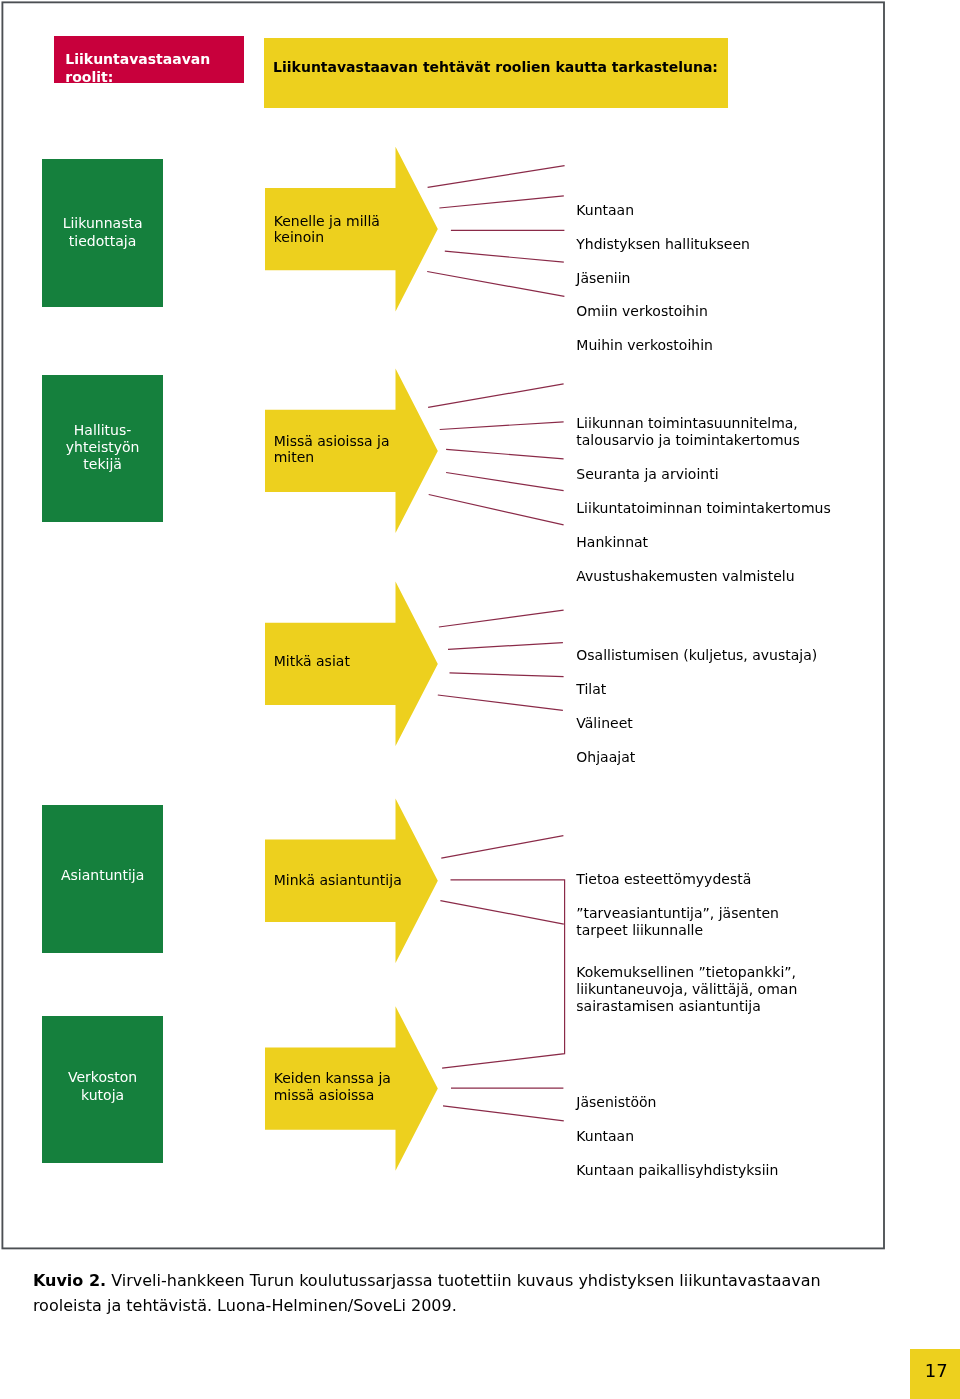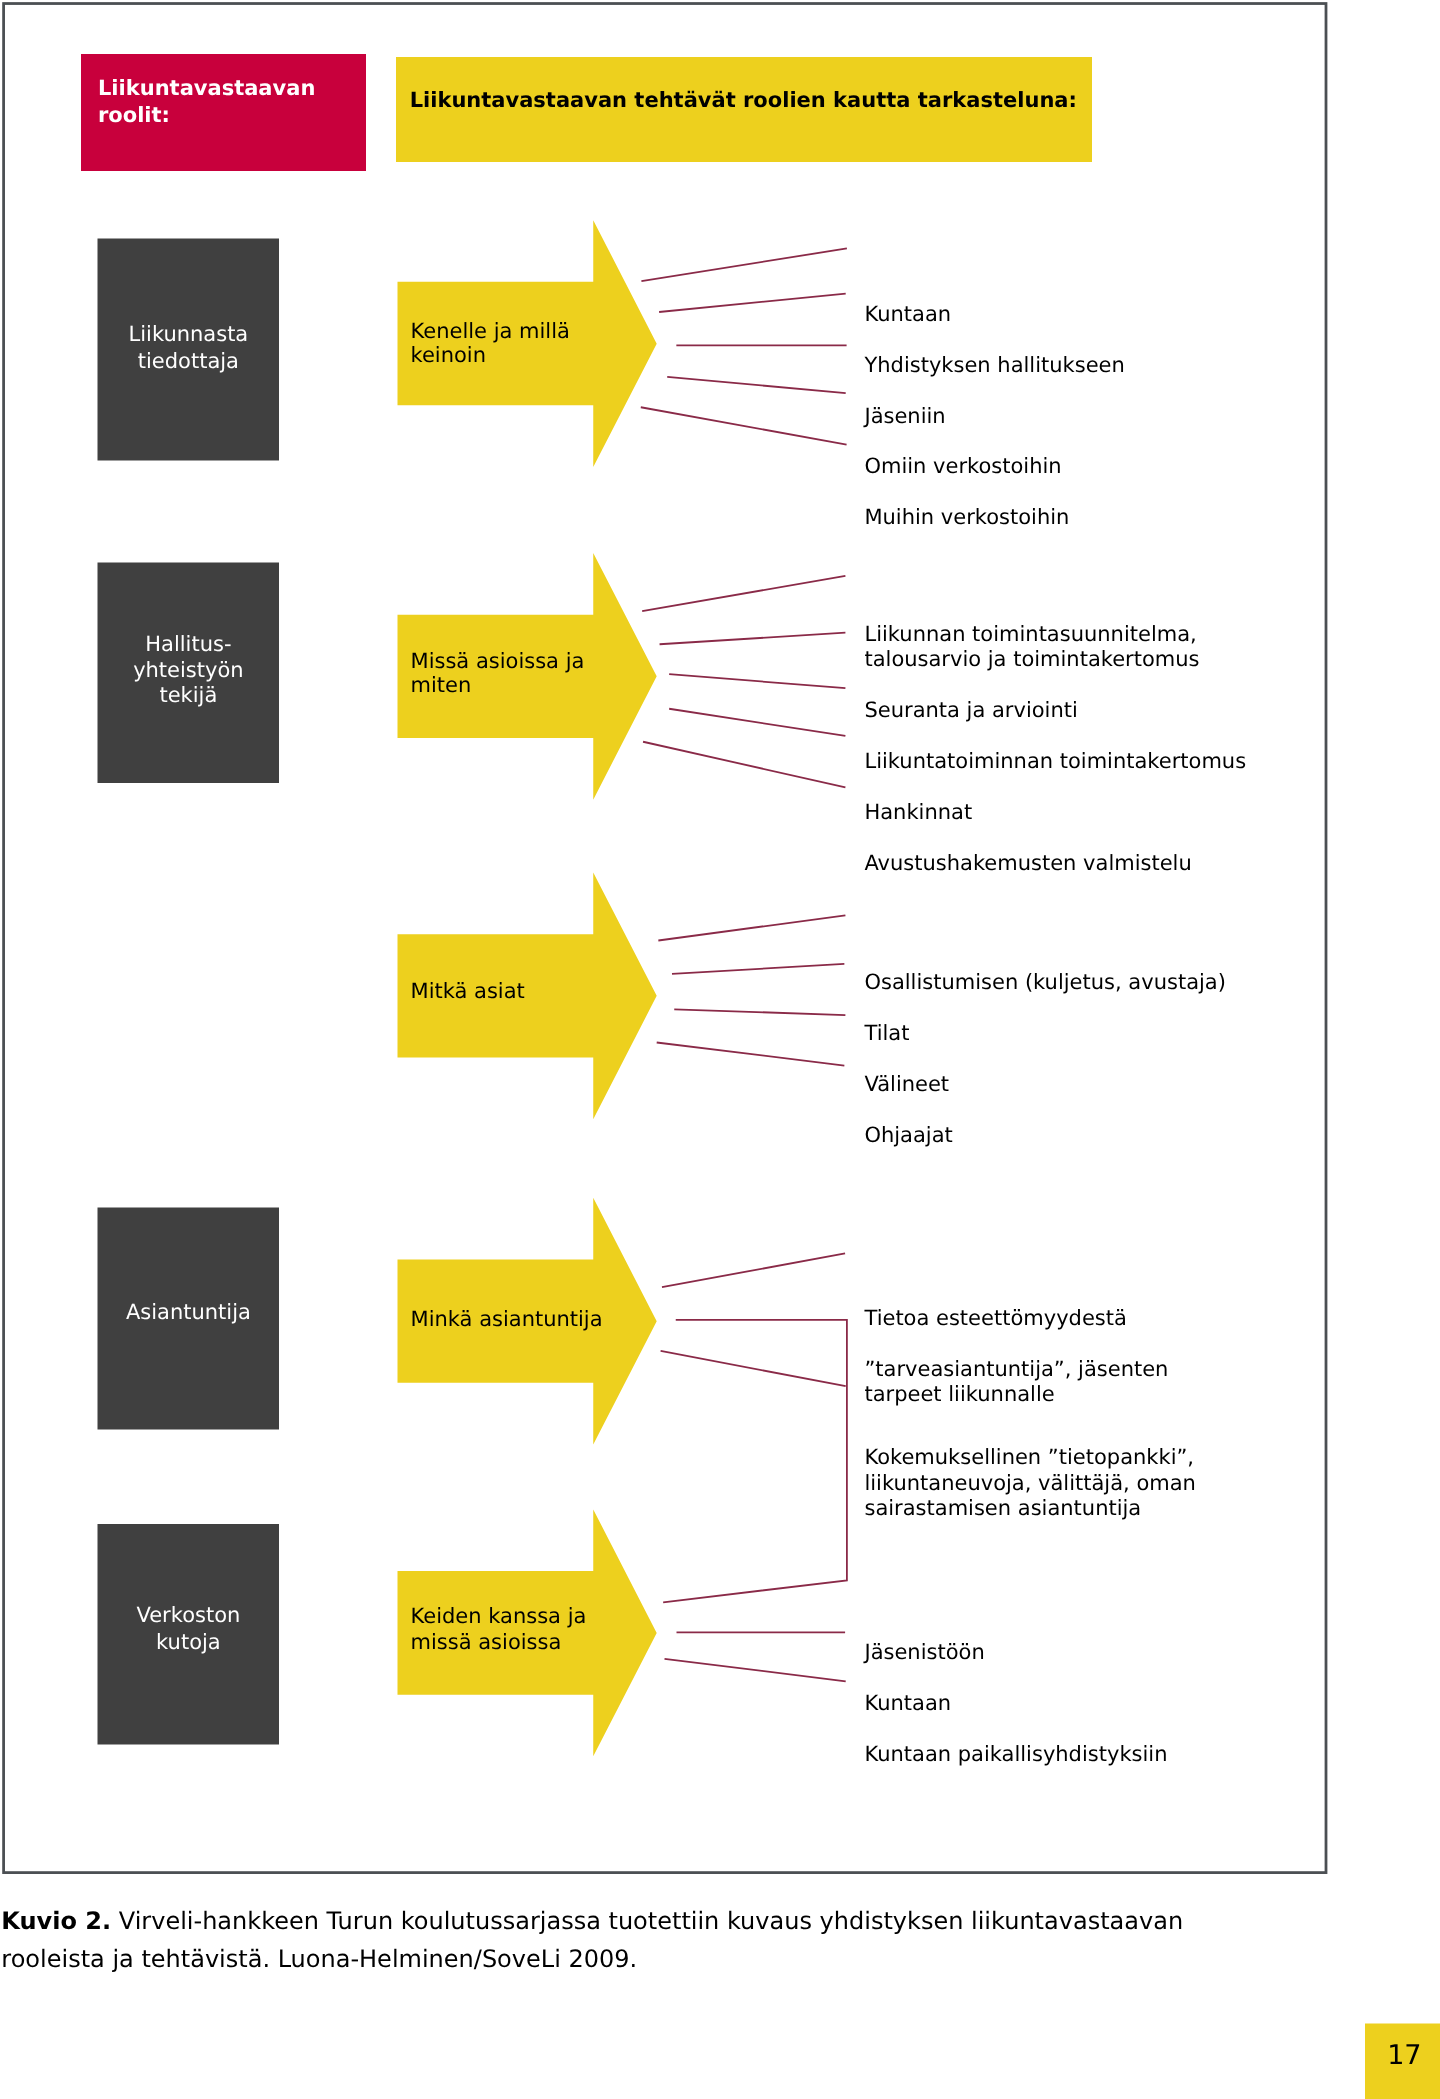--- a/index.html
+++ b/index.html
@@ -10,34 +10,34 @@
   #frame{position:absolute;left:0;top:0;}
 
   #art{position:absolute;left:0;top:0;}
   #art .arrow{fill:#EDD01E;}
   #art .conn{fill:none;stroke:#8A2A48;stroke-width:1.2;}
 
   .hdr{position:absolute;font-weight:bold;font-size:14px;line-height:17.8px;}
   .hdr .ht{position:absolute;}
   .hdr-red{background:#C8003C;color:#ffffff;}
   .hdr-yellow{background:#EDD01E;color:#000000;}
-  #hdr-role{left:54.0px;top:36.1px;width:190.25px;height:78px;}
+  #hdr-role{left:54.0px;top:36.1px;width:190.25px;height:47px;}
   #hdr-role .ht{left:11.3px;top:14.9px;}
   #hdr-task{left:264.0px;top:38.0px;width:463.5px;height:70px;}
   #hdr-task .ht{left:9.1px;top:20.8px;}
 
-  .rolebox{position:absolute;left:65px;width:121.2px;height:147.7px;background:#404040;}
+  .rolebox{position:absolute;left:42px;width:121.2px;height:147.7px;background:#15803d;}
   .rolebox .rb-t{position:absolute;left:0;right:0;
                  color:#ffffff;font-size:14px;line-height:17.2px;text-align:center;}
 
   .arrowtext{position:absolute;left:273.7px;font-size:14px;line-height:16.8px;color:#000000;}
 
   .lbl{position:absolute;left:576.3px;font-size:14px;line-height:17.1px;color:#000000;white-space:pre;margin-top:48px;}
 
-  #caption{position:absolute;left:0.9px;top:1269.2px;width:900px;font-size:16px;line-height:24.8px;color:#000000;}
+  #caption{position:absolute;left:0.9px;top:1269.2px;width:900px;font-size:16px;line-height:24.8px;color:#000000;padding-left:32px;}
   #cap-lead{font-weight:bold;}
   #pagenum{position:absolute;left:909.75px;top:1348.9px;width:52px;height:52px;background:#EDD01E;}
   #pagenum span{position:absolute;left:15.0px;top:13.1px;font-size:18px;color:#000000;line-height:18px;}
 </style>
 </head>
 <body>
 
 <div id="page">
   <svg id="frame" width="960" height="1399" viewBox="0 0 960 1399">
       <rect x="2.4" y="2.35" width="881.6" height="1246.05" fill="none" stroke="#4b4f53" stroke-width="1.85"></rect>

